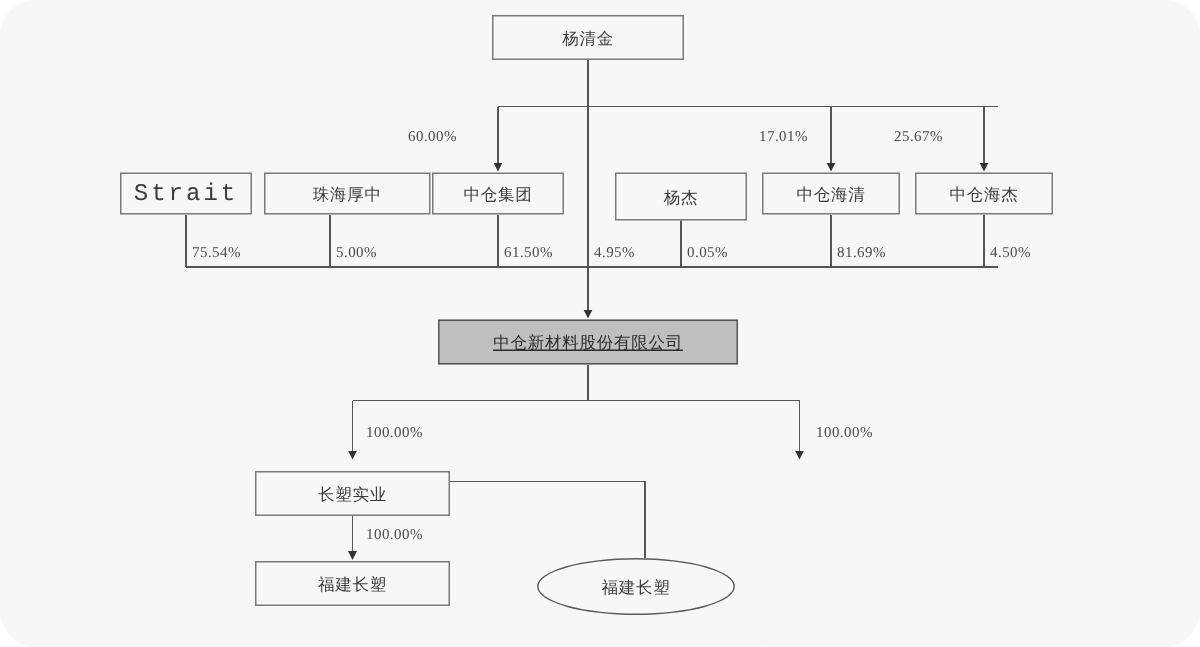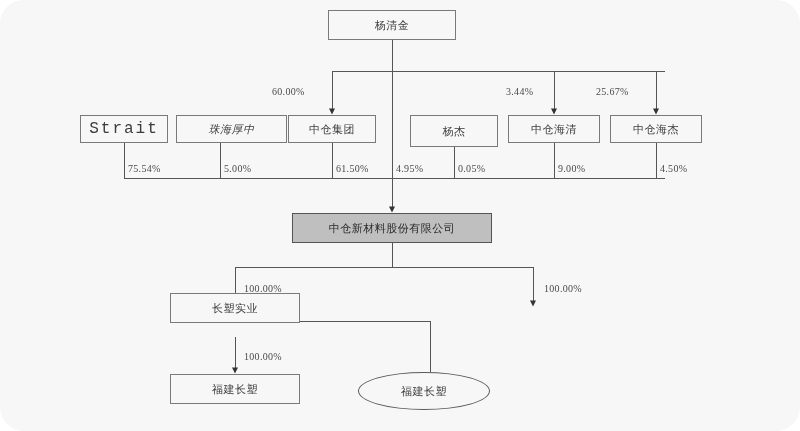--- a/index.html
+++ b/index.html
@@ -34,20 +34,21 @@
     justify-content: center;
     color: #3c3c3c;
     font-size: 11px;
     letter-spacing: 0.5px;
     white-space: nowrap;
   }
   .node.highlight {
     background: #bfbfbf;
     border-color: #555555;
     color: #2b2b2b;
+    text-decoration: underline;
   }
   .node.latin {
     font-family: "Liberation Mono", "DejaVu Sans Mono", monospace;
     font-size: 16px;
     letter-spacing: 2px;
     text-align: center;
   }
   .node.ellipse {
     border-radius: 50%;
     border: 1px solid #5a5a5a;
@@ -98,46 +99,46 @@
       <path d="M235,337 L235,371" marker-end="url(#arrow)"></path>
 
       <path d="M300,321 L430,321 L430,372"></path>
     </g>
   </svg>
 
   <div class="node" style="left:328px;top:10px;width:128px;height:30px;">杨清金</div>
 
   <div class="node latin" style="left:80px;top:115px;width:88px;height:28px;">Strait</div>
 
-  <div class="node" style="left:176px;top:115px;width:111px;height:28px;font-style:italic;">珠海厚中</div>
+  <div class="node" style="left:176px;top:115px;width:111px;height:28px;">珠海厚中</div>
 
   <div class="node" style="left:288px;top:115px;width:88px;height:28px;">中仓集团</div>
 
   <div class="node" style="left:410px;top:115px;width:88px;height:32px;">杨杰</div>
 
   <div class="node" style="left:508px;top:115px;width:92px;height:28px;">中仓海清</div>
 
   <div class="node" style="left:610px;top:115px;width:92px;height:28px;">中仓海杰</div>
 
   <div class="node highlight" style="left:292px;top:213px;width:200px;height:30px;">中仓新材料股份有限公司</div>
 
-  <div class="node" style="left:170px;top:293px;width:130px;height:30px;">长塑实业</div>
+  <div class="node" style="left:170px;top:314px;width:130px;height:30px;">长塑实业</div>
 
 
   <div class="node" style="left:170px;top:374px;width:130px;height:30px;">福建长塑</div>
 
   <div class="node ellipse" style="left:358px;top:372px;width:132px;height:38px;">福建长塑</div>
 
   <div class="edge-label" style="left:272px;top:86px;">60.00%</div>
-  <div class="edge-label" style="left:506px;top:86px;">3.44%</div>
+  <div class="edge-label" style="left:506px;top:86px;">17.01%</div>
   <div class="edge-label" style="left:596px;top:86px;">25.67%</div>
   <div class="edge-label" style="left:128px;top:163px;">75.54%</div>
   <div class="edge-label" style="left:224px;top:163px;">5.00%</div>
   <div class="edge-label" style="left:336px;top:163px;">61.50%</div>
   <div class="edge-label" style="left:396px;top:163px;">4.95%</div>
   <div class="edge-label" style="left:458px;top:163px;">0.05%</div>
-  <div class="edge-label" style="left:558px;top:163px;">9.00%</div>
+  <div class="edge-label" style="left:558px;top:163px;">81.69%</div>
   <div class="edge-label" style="left:660px;top:163px;">4.50%</div>
   <div class="edge-label" style="left:244px;top:283px;">100.00%</div>
   <div class="edge-label" style="left:544px;top:283px;">100.00%</div>
   <div class="edge-label" style="left:244px;top:351px;">100.00%</div>
 
 </div>
 
 </body></html>

